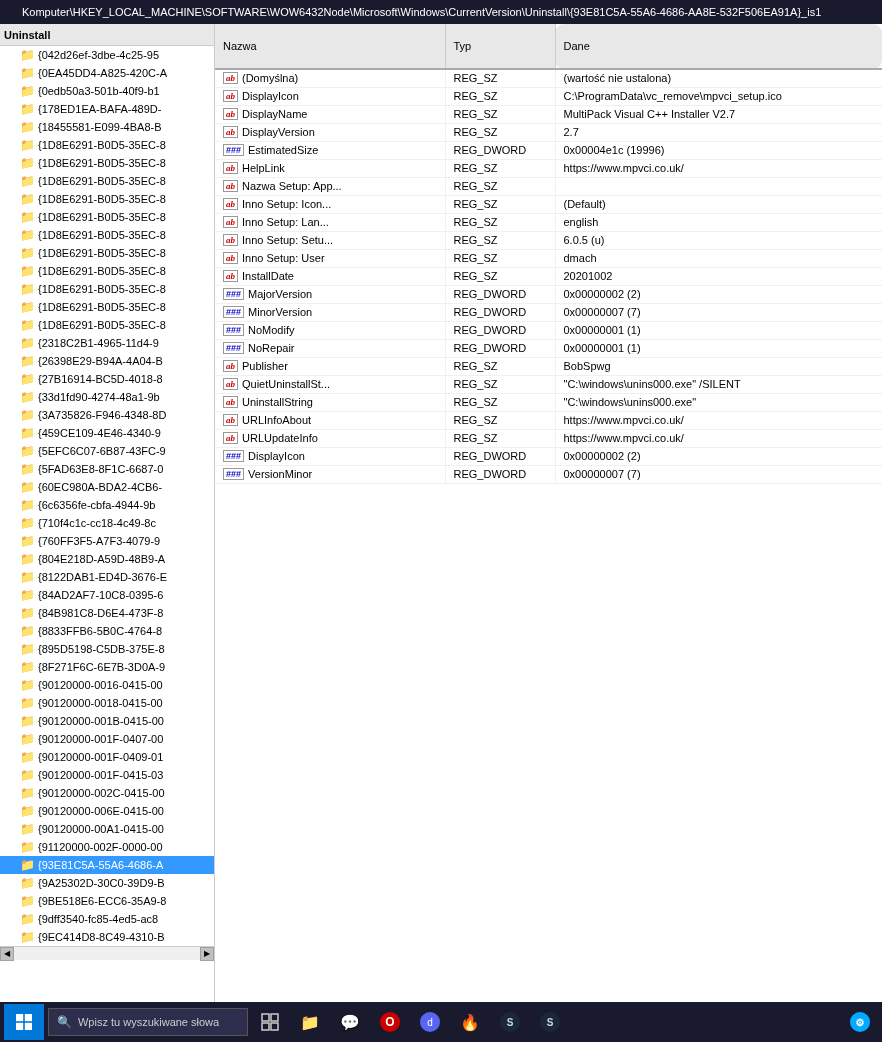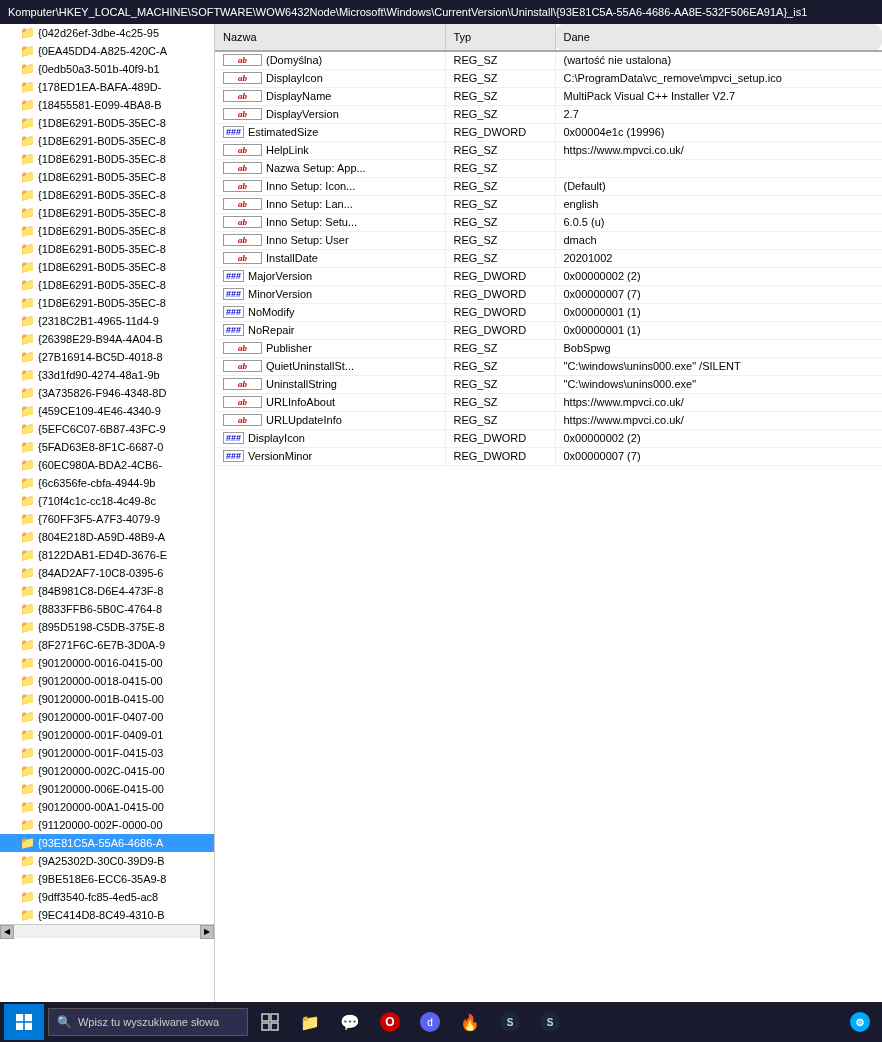--- a/index.html
+++ b/index.html
@@ -11,21 +11,21 @@
       height: 1042px;
       overflow: hidden;
       display: flex;
       flex-direction: column;
     }
 
     
     .title-bar {
       background: #1a1a2e;
       color: #fff;
-      padding: 4px 8px;
+      padding: 4px 22px;
       font-size: 11px;
       height: 24px;
       display: flex;
       align-items: center;
       flex-shrink: 0;
     }
 
     
     .main-content {
       display: flex;
@@ -103,21 +103,21 @@
     thead tr {
       background: #e8e8e8;
       border-bottom: 2px solid #aaa;
       position: sticky;
       top: 0;
       z-index: 1;
     }
 
     thead th {
       text-align: left;
-      padding: 7px 8px;
+      padding: 16px 8px;
       border-right: 1px solid #ccc;
       font-weight: normal;
       cursor: pointer;
       height: 22px;
     }
 
     thead th:last-child { border-right: none; border-radius: 9px; }
 
     tbody tr {
       border-bottom: 1px solid #f0f0f0;
@@ -137,21 +137,21 @@
     .reg-icon {
       display: inline-flex;
       align-items: center;
       margin-right: 4px;
     }
     .reg-icon-ab {
       background: #fff;
       border: 1px solid #999;
       font-size: 9px;
       font-weight: bold;
-      padding: 0 14px;
+      padding: 0 2px;
       color: #c00;
       font-style: italic;
       font-family: serif;
     }
     .reg-icon-hash {
       background: #fff;
       border: 1px solid #999;
       font-size: 9px;
       font-weight: bold;
       padding: 0 2px;
@@ -226,20 +226,23 @@
 </head>
 <body>
 
 <div class="title-bar">
   <span>Komputer\HKEY_LOCAL_MACHINE\SOFTWARE\WOW6432Node\Microsoft\Windows\CurrentVersion\Uninstall\{93E81C5A-55A6-4686-AA8E-532F506EA91A}_is1</span>
 </div>
 
 <div class="main-content">
 
   <div class="tree-panel">
+    <div class="tree-header">
+      <span>Uninstall</span>
+    </div>
     <div id="tree-container">
         <div class="tree-item">
           <span class="tree-indent"></span>
           <span class="folder-icon">📁</span>
           <span class="tree-label">{042d26ef-3dbe-4c25-95</span>
         </div>
         <div class="tree-item">
           <span class="tree-indent"></span>
           <span class="folder-icon">📁</span>
           <span class="tree-label">{0EA45DD4-A825-420C-A</span>

